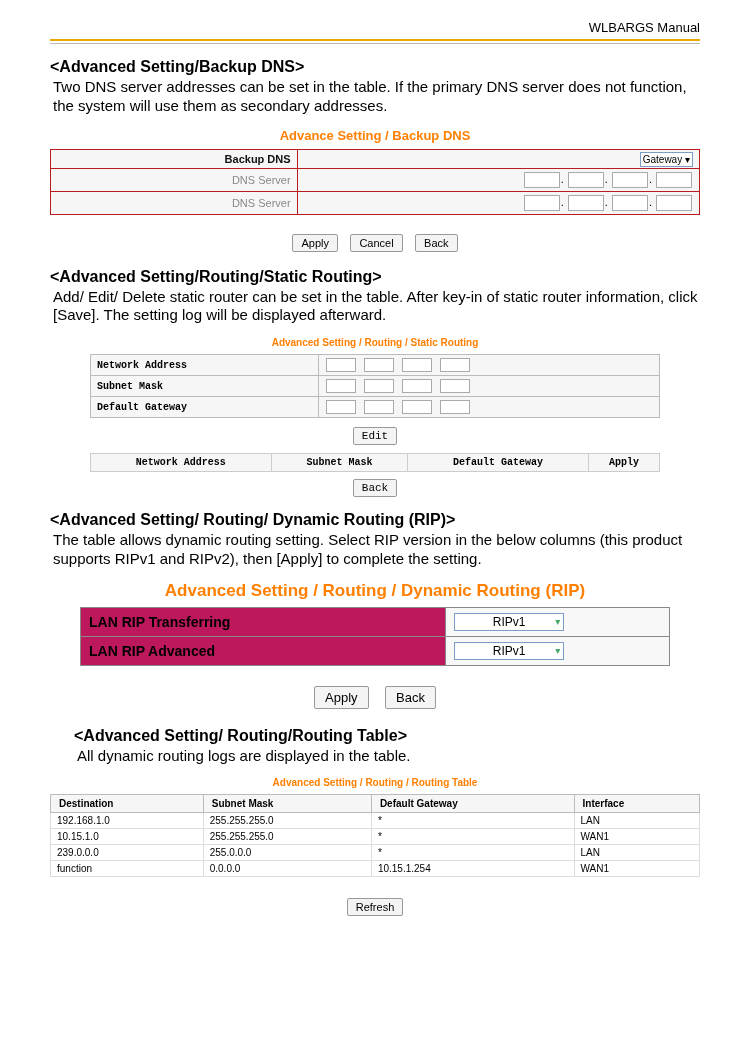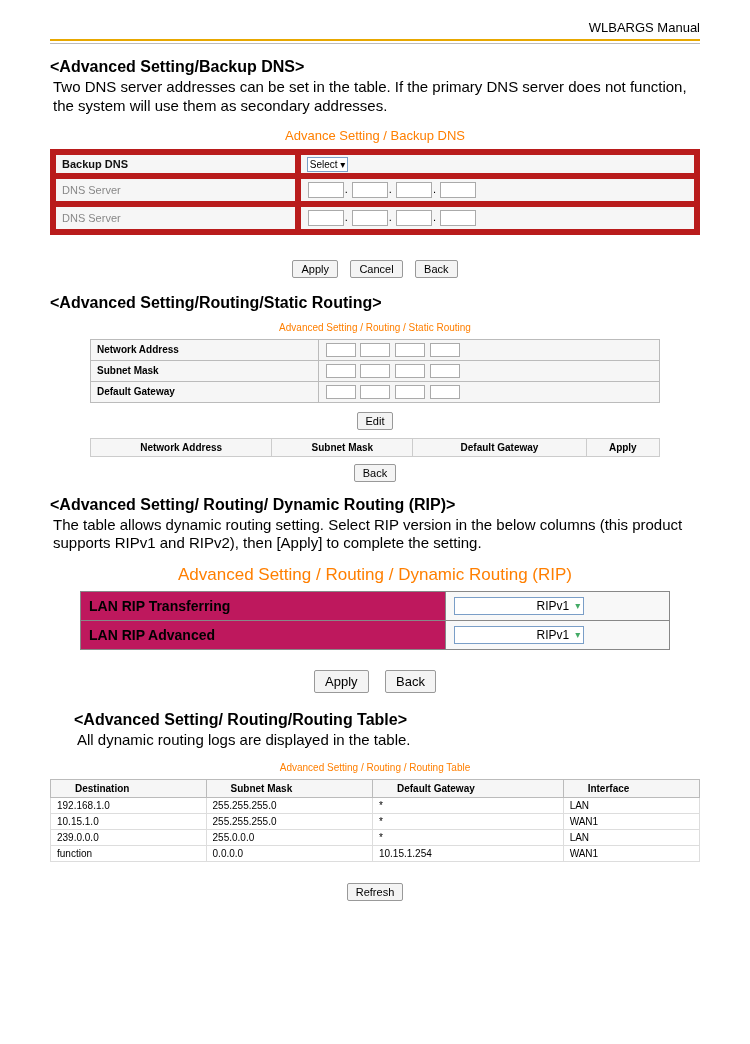--- a/index.html
+++ b/index.html
@@ -30,41 +30,42 @@
     font-size: 16px;
     margin: 6px 0 2px 0;
   }
   .body-text {
     font-size: 15px;
     margin: 0 0 12px 3px;
     line-height: 1.25;
   }
   .screenshot-title-orange {
     color: #ff7f00;
-    font-weight: normal;
+    font-weight: bold;
     text-align: center;
     font-size: 13px;
     margin: 10px 0 6px 0;
   }
   .screenshot-title-orange.sm {
     font-size: 10px;
   }
   .screenshot-title-orange.big {
     font-size: 17px;
   }
   
   table.cfg {
     border-collapse: collapse;
     width: 100%;
     font-size: 11px;
   }
   table.cfg td {
-    border: 6px solid #b91c1c;
+    border: 1px solid #b91c1c;
     padding: 3px 6px;
     background: #f6f6f6;
+    text-align: right;
   }
   table.cfg td.label {
     color: #888;
     width: 38%;
   }
   table.cfg td.label-bold {
     color: #111;
     font-weight: bold;
     width: 38%;
   }
@@ -87,34 +88,35 @@
     display: inline-block;
     width: 28px;
     height: 12px;
     background: #fff;
     border: 1px solid #aaa;
     vertical-align: middle;
     margin: 0 1px;
   }
   .btn-row {
     text-align: center;
-    margin: 24px 0 16px 0;
+    margin: 18px 0 16px 0;
   }
   .btn {
     display: inline-block;
     font-size: 11px;
     padding: 2px 8px;
     background: #f4f4f4;
     border: 1px solid #999;
     border-radius: 2px;
     margin: 0 4px;
   }
   
   .static-wrap {
     padding: 0 40px;
+    font-family: Liberation Mono, monospace;
   }
   table.static {
     border-collapse: collapse;
     width: 100%;
     font-size: 10px;
     margin-bottom: 8px;
   }
   table.static td {
     border: 1px solid #bbb;
     padding: 3px 6px;
@@ -152,24 +154,24 @@
   }
   table.dyn td.lbl {
     font-weight: bold;
     width: 62%;
     background: #be185d;
   }
   .sel-big {
     font-size: 12px;
     background: #fff;
     border: 1px solid #7a9ec7;
-    padding: 1px 14px;
+    padding: 1px 4px;
     width: 100px;
     display: inline-block;
-    text-align: right;
+    text-align: center;
     position: relative;
   }
   .sel-big::after {
     content: "▾";
     position: absolute;
     right: 3px;
     color: #4a6;
     font-size: 10px;
     top: 2px;
   }
@@ -186,21 +188,21 @@
   table.rt {
     border-collapse: collapse;
     width: 100%;
     font-size: 10px;
   }
   table.rt th {
     text-align: left;
     border: 1px solid #bbb;
     background: #f6f6f6;
     font-weight: bold;
-    padding: 3px 24px;
+    padding: 3px 8px;
   }
   table.rt td {
     border: 1px solid #ddd;
     padding: 2px 6px;
   }
   .indent-sub {
     margin-left: 24px;
   }
 </style>
 </head>
@@ -212,21 +214,21 @@
 
   <div class="section-heading">&lt;Advanced Setting/Backup DNS&gt;</div>
   <div class="body-text">Two DNS server addresses can be set in the table.  If the primary DNS server does not function, the system will use them as secondary addresses.</div>
 
   <div class="screenshot-title-orange">Advance Setting / Backup DNS</div>
   <table class="cfg">
     <tbody>
         <tr>
       <td class="label-bold">Backup DNS</td>
       <td>
-        <span class="sel"><span>Select</span> ▾</span>
+        <span class="sel"><span>Gateway</span> ▾</span>
       </td>
     </tr>
     <tr>
       <td class="label">DNS Server</td>
       <td>
         <span class="ip-box"></span>.
         <span class="ip-box"></span>.
         <span class="ip-box"></span>.
         <span class="ip-box"></span>
       </td>
@@ -242,20 +244,21 @@
     </tr>
   </tbody>
     </table>
   <div class="btn-row">
     <span class="btn">Apply</span>
     <span class="btn">Cancel</span>
     <span class="btn">Back</span>
   </div>
 
   <div class="section-heading">&lt;Advanced Setting/Routing/Static Routing&gt;</div>
+  <div class="body-text">Add/ Edit/ Delete static router can be set in the table.  After key-in of static router information, click [Save].  The setting log will be displayed afterward.</div>
 
   <div class="screenshot-title-orange sm">Advanced Setting / Routing / Static Routing</div>
   <div class="static-wrap">
     <table class="static">
       <tbody>
           <tr>
         <td class="lbl">Network Address</td>
         <td>
           <span class="ip-box-sm"></span>
           <span class="ip-box-sm"></span>

